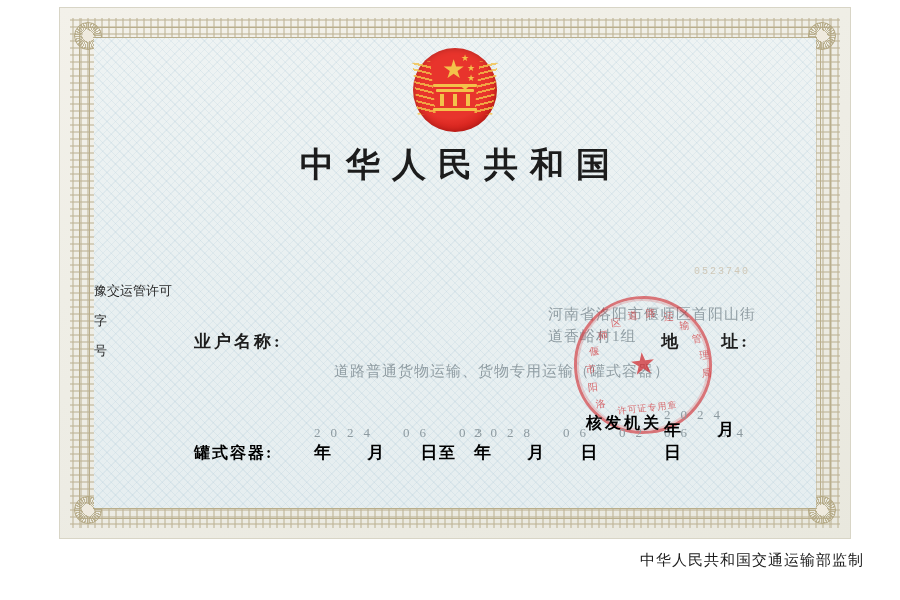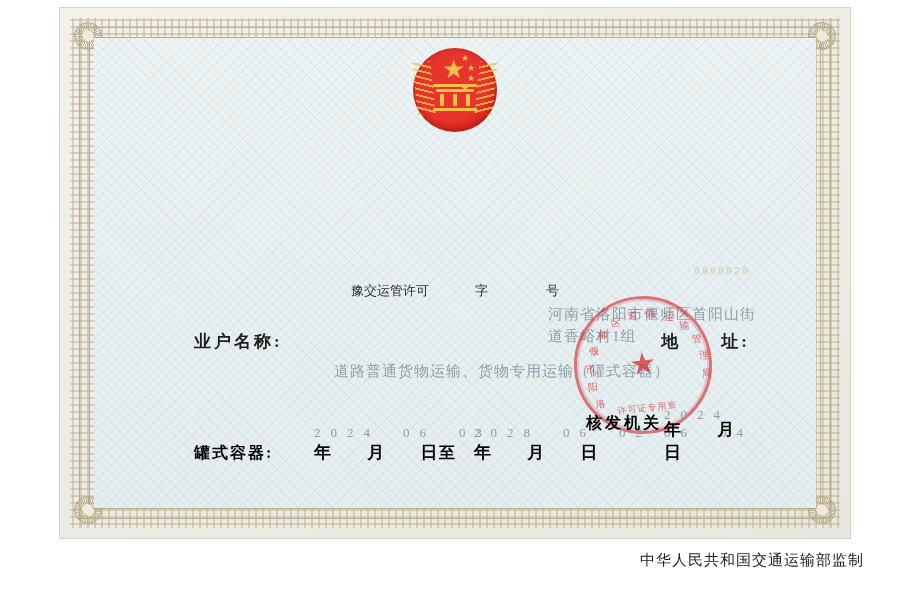--- a/index.html
+++ b/index.html
@@ -203,20 +203,21 @@
     position: absolute;
     left: 0; right: 0;
     top: 244px;
     display: flex;
     justify-content: center;
     align-items: baseline;
     gap: 6px;
     font-family: "Liberation Serif", "DejaVu Serif", serif;
     font-size: 13px;
     color: #2a2a2a;
+    flex-direction: column;
   }
   .serial-row .gap-a { display: inline-block; width: 34px; }
   .serial-row .gap-b { display: inline-block; width: 46px; }
 
   
   .form {
     position: absolute;
     left: 100px;
     right: 58px;
     top: 266px;
@@ -435,22 +436,23 @@
           <div class="bar b2"></div>
           <div class="cols">
               <i></i>
               <i></i>
               <i></i>
             </div>
           <div class="bar b3" style="margin-top:2px;"></div>
         </div>
       </div>
 
-
-      <div class="band-code">0900020</div>
+      <div class="title-1">中华人民共和国</div>
+
+      <div class="band-code">0523740</div>
 
       <div class="serial-row">
         <span>豫交运管许可</span>
         <span class="gap-a"></span>
         <span>字</span>
         <span class="gap-b"></span>
         <span>号</span>
       </div>
 
       <div class="form">

